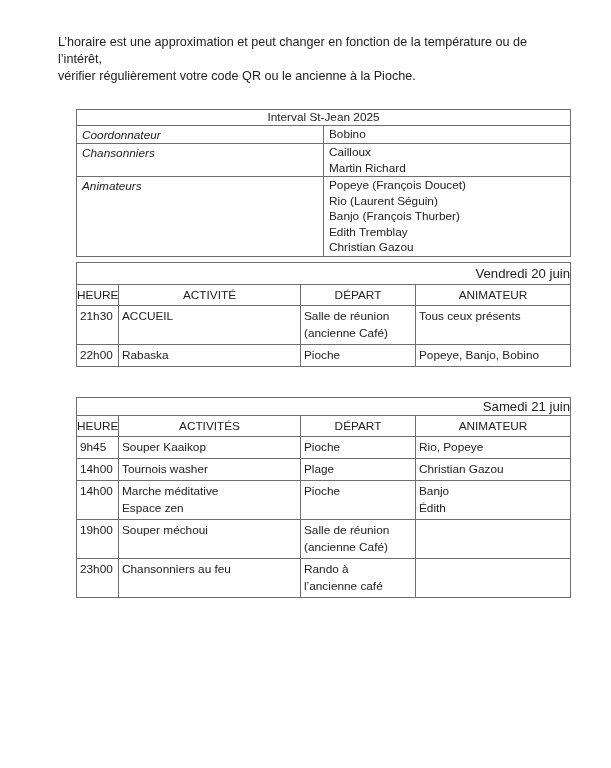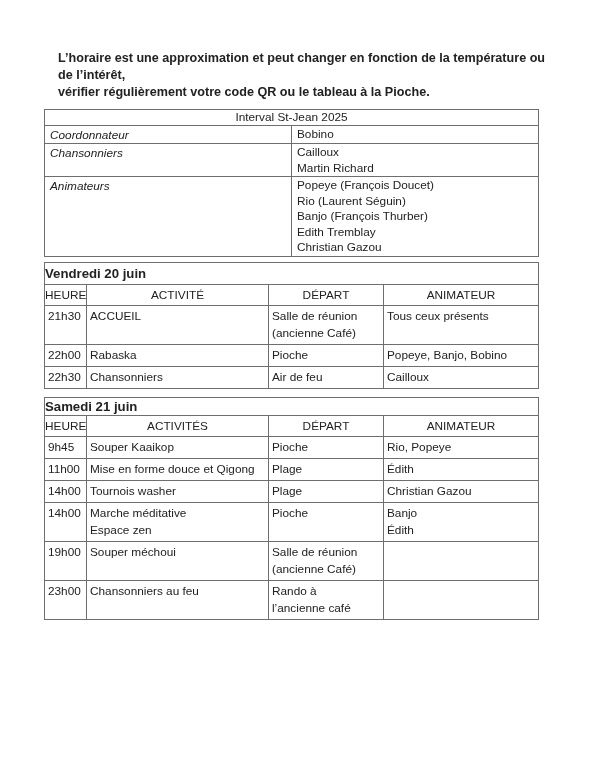--- a/index.html
+++ b/index.html
@@ -1,56 +1,56 @@
 <!DOCTYPE html>
 <html><head>
 <meta charset="utf-8">
 <style>
   html, body { margin: 0; padding: 0; background: #ffffff; }
   body {
     width: 611px; height: 768px; position: relative; overflow: hidden;
     font-family: "Liberation Sans", sans-serif; color: #1f1f1f;
   }
   .intro {
-    position: absolute; left: 58px; top: 50px; width: 500px;
-    font-size: 12.6px; line-height: 17px; color: #222; font-weight: bold;
+    position: absolute; left: 58px; top: 34px; width: 500px;
+    font-size: 12.6px; line-height: 17px; color: #222;
   }
   table {
-    position: absolute; left: 44px; border-collapse: collapse;
+    position: absolute; left: 76px; border-collapse: collapse;
     font-size: 11.8px; color: #222; table-layout: fixed;
   }
   td, th { border: 1px solid #6e6e6e; vertical-align: top; padding: 0; }
   
   #info-table { top: 109px; width: 495px; }
   #info-table .title-cell { text-align: center; height: 15px; line-height: 15px; font-weight: normal; }
   #info-table .lbl { width: 108px; padding: 1px 0 0 5px; line-height: 16px; font-style: italic; }
   #info-table .val { padding: 1px 0 0 5px; line-height: 15.5px; }
   #info-table .val div { height: 15.5px; }
   
   .sched { width: 495px; }
   #friday-table { top: 262px; }
   #saturday-table { top: 397px; }
-  .sched .day-title { font-weight: bold; text-align: left; font-size: 13.2px; }
+  .sched .day-title { font-weight: normal; text-align: right; font-size: 13.2px; }
   #friday-table .day-title { height: 21px; line-height: 21px; }
   #saturday-table .day-title { height: 17px; line-height: 17px; }
   .sched .colhead { font-weight: normal; height: 20px; line-height: 20px; }
   .sched td.c { padding: 2px 4px 2px 3px; line-height: 17px; margin-left: 47px; }
   .c1 { width: 42px; }
   .c2 { width: 182px; }
   .c3 { width: 115px; }
   .c4 { width: auto; }
   .r1 { height: 15px; }
   .r2 { height: 32px; }
 </style>
 </head>
 <body>
 
 <div class="intro">
   <div>L’horaire est une approximation et peut changer en fonction de la température ou de l’intérêt,</div>
-  <div>vérifier régulièrement votre code QR ou le tableau à la Pioche.</div>
+  <div>vérifier régulièrement votre code QR ou le ancienne à la Pioche.</div>
 </div>
 
 <table id="info-table">
   <tbody>
       <tr>
     <td colspan="2" class="title-cell">Interval St-Jean 2025</td>
   </tr>
   <tr>
     <td class="lbl">Coordonnateur</td>
     <td class="val">
@@ -118,34 +118,20 @@
         <td class="c r1">
           <div>Rabaska</div>
         </td>
         <td class="c r1">
           <div>Pioche</div>
         </td>
         <td class="c r1">
           <div>Popeye, Banjo, Bobino</div>
         </td>
       </tr>
-      <tr>
-        <td class="c r1">
-          <div>22h30</div>
-        </td>
-        <td class="c r1">
-          <div>Chansonniers</div>
-        </td>
-        <td class="c r1">
-          <div>Air de feu</div>
-        </td>
-        <td class="c r1">
-          <div>Cailloux</div>
-        </td>
-      </tr>
     </tbody>
 </table>
 
 <table id="saturday-table" class="sched">
   <colgroup>
       <col class="c1">
       <col class="c2">
       <col class="c3">
       <col class="c4">
     </colgroup>
@@ -170,34 +156,20 @@
         </td>
         <td class="c r1">
           <div>Pioche</div>
         </td>
         <td class="c r1">
           <div>Rio, Popeye</div>
         </td>
       </tr>
       <tr>
         <td class="c r1">
-          <div>11h00</div>
-        </td>
-        <td class="c r1">
-          <div>Mise en forme douce et Qigong</div>
-        </td>
-        <td class="c r1">
-          <div>Plage</div>
-        </td>
-        <td class="c r1">
-          <div>Édith</div>
-        </td>
-      </tr>
-      <tr>
-        <td class="c r1">
           <div>14h00</div>
         </td>
         <td class="c r1">
           <div>Tournois washer</div>
         </td>
         <td class="c r1">
           <div>Plage</div>
         </td>
         <td class="c r1">
           <div>Christian Gazou</div>

